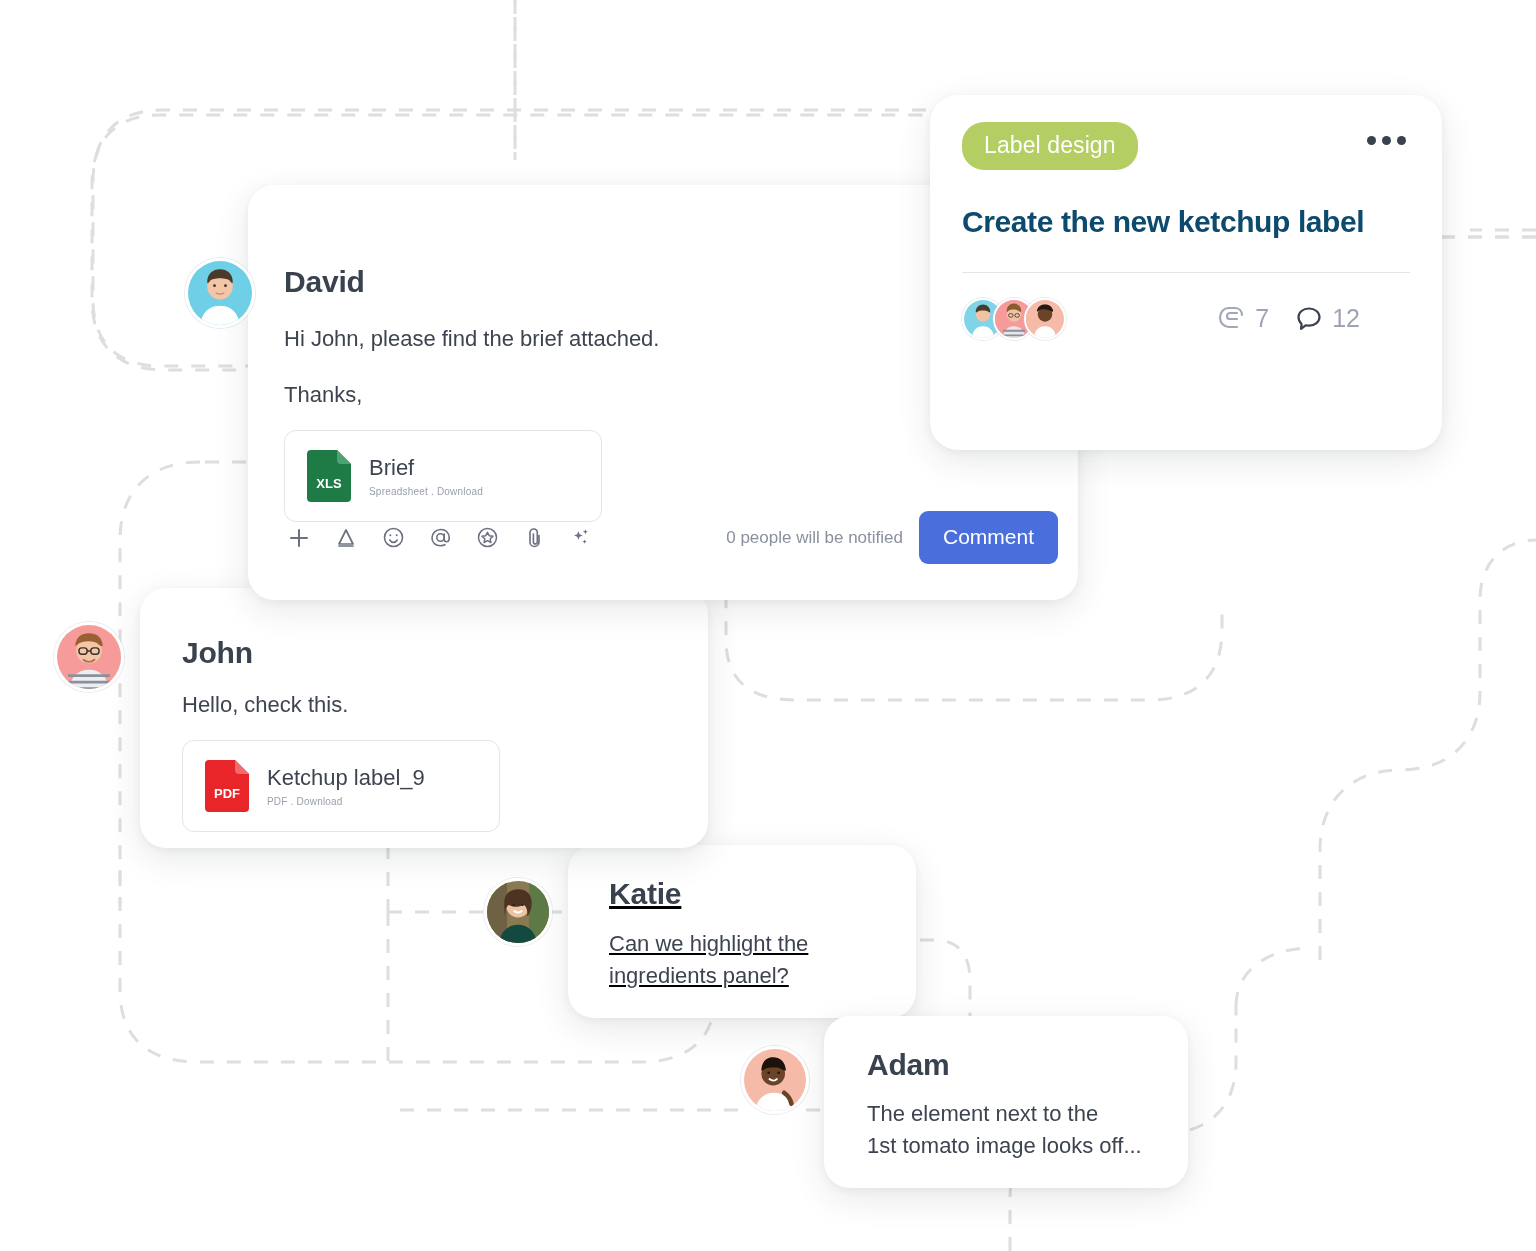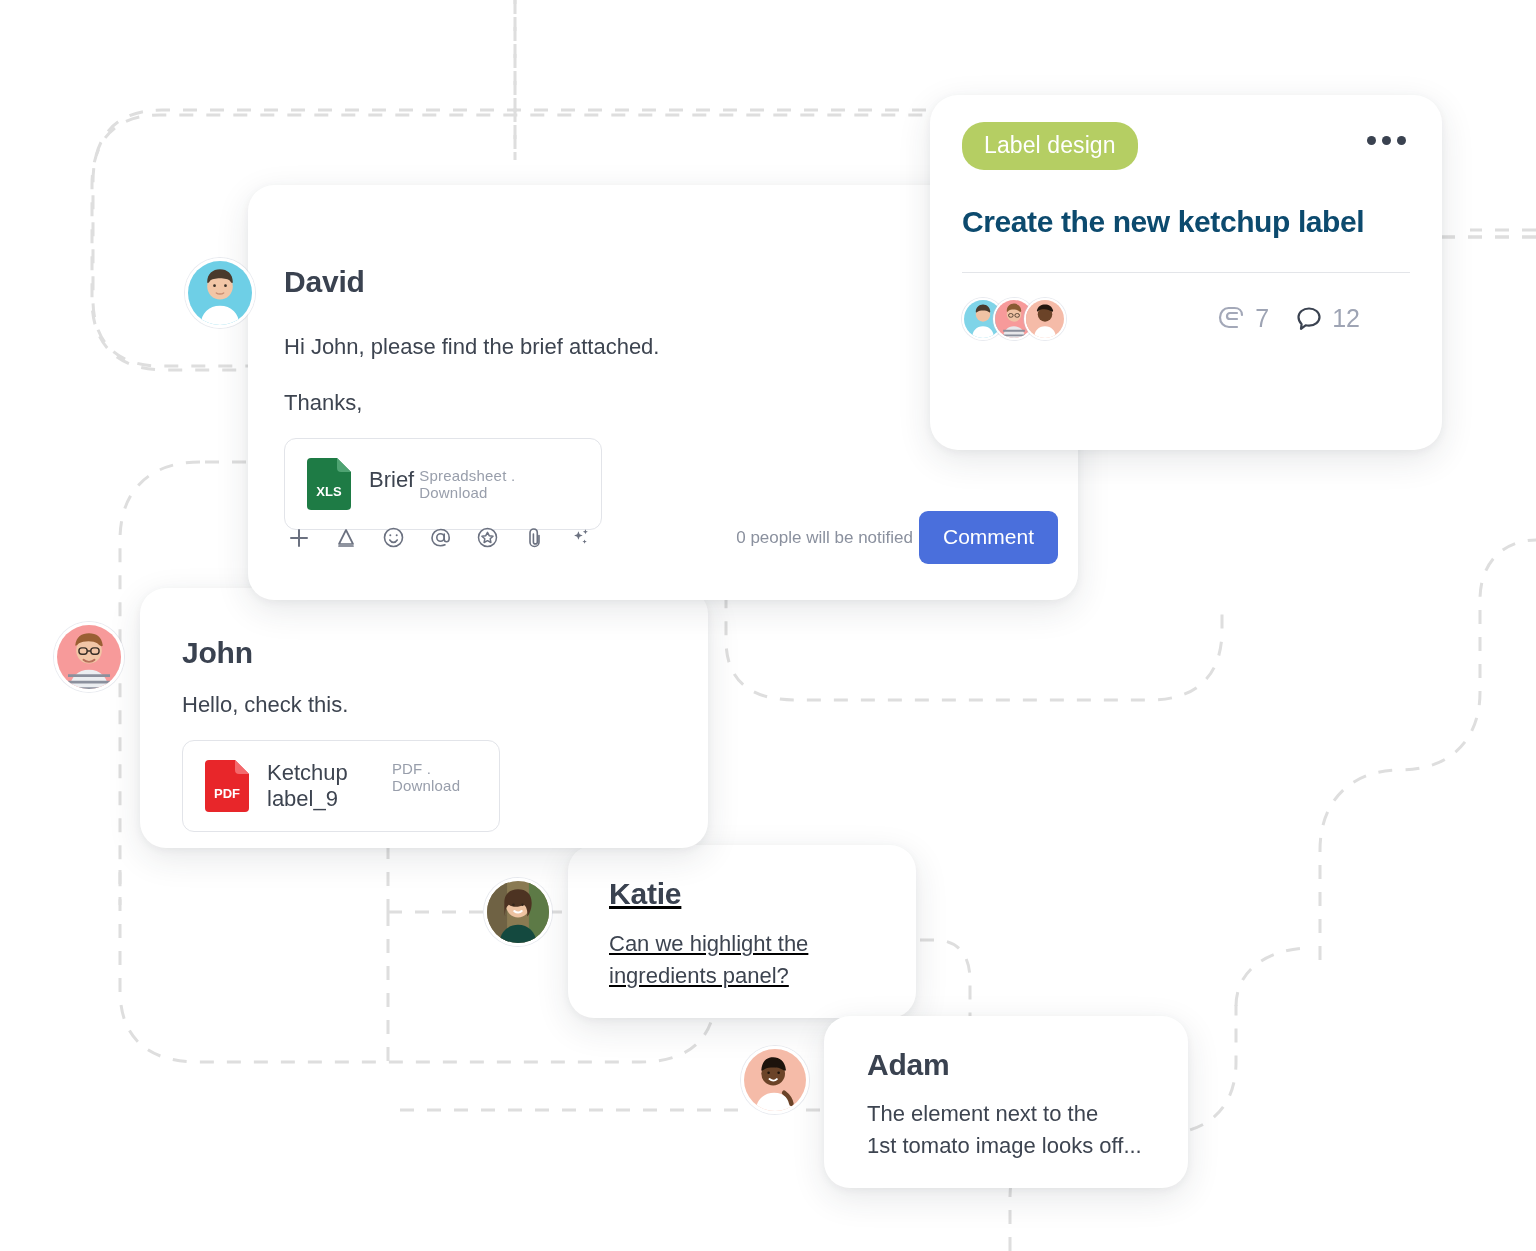--- a/index.html
+++ b/index.html
@@ -143,59 +143,59 @@
     color: #3a4250;
     letter-spacing: -0.2px;
   }
   .msg-body {
     font-size: 22px;
     color: #3d4450;
     line-height: 1.45;
   }
 
   #david-name { margin-top: 80px; }
-  #david-line1 { margin-top: 32px; }
+  #david-line1 { margin-top: 24px; }
   #david-line2 { margin-top: 24px; }
 
   
   .attach {
     margin-top: 19px;
     border: 1px solid #e2e4e9;
     border-radius: 12px;
     display: flex;
     align-items: center;
     gap: 18px;
     padding: 19px 22px;
   }
   .file-icon { flex: none; position: relative; }
   .file-icon svg { display: block; }
-  .attach-text { display: flex; flex-direction: row; gap: 5px; }
+  .attach-text { display: flex; flex-direction: column; gap: 5px; }
   .attach-title { font-size: 22px; color: #3d4450; }
-  .attach-meta { font-size: 15px; color: #989eab; letter-spacing: .2px; }
+  .attach-meta { font-size: 10px; color: #989eab; letter-spacing: .2px; }
 
   #david-attach { width: 318px; }
   #john-attach { width: 318px; }
 
   
   #composer-row {
     position: absolute;
     left: 36px;
     right: 20px;
     bottom: 36px;
     display: flex;
     align-items: center;
     justify-content: space-between;
   }
   #composer-icons { display: flex; align-items: center; gap: 17px; }
   .tool-icon {
     width: 30px; height: 30px;
     display: flex; align-items: center; justify-content: center;
   }
   .tool-icon svg { display: block; }
-  #composer-right { display: flex; align-items: center; gap: 6px; }
+  #composer-right { display: flex; align-items: center; gap: 16px; }
   #notify-text { font-size: 17px; color: #8a909e; }
   #comment-button {
     background: #4a6fdc;
     color: #ffffff;
     border: none;
     border-radius: 9px;
     font-family: inherit;
     font-size: 21px;
     padding: 14px 24px 15px 24px;
     cursor: pointer;

